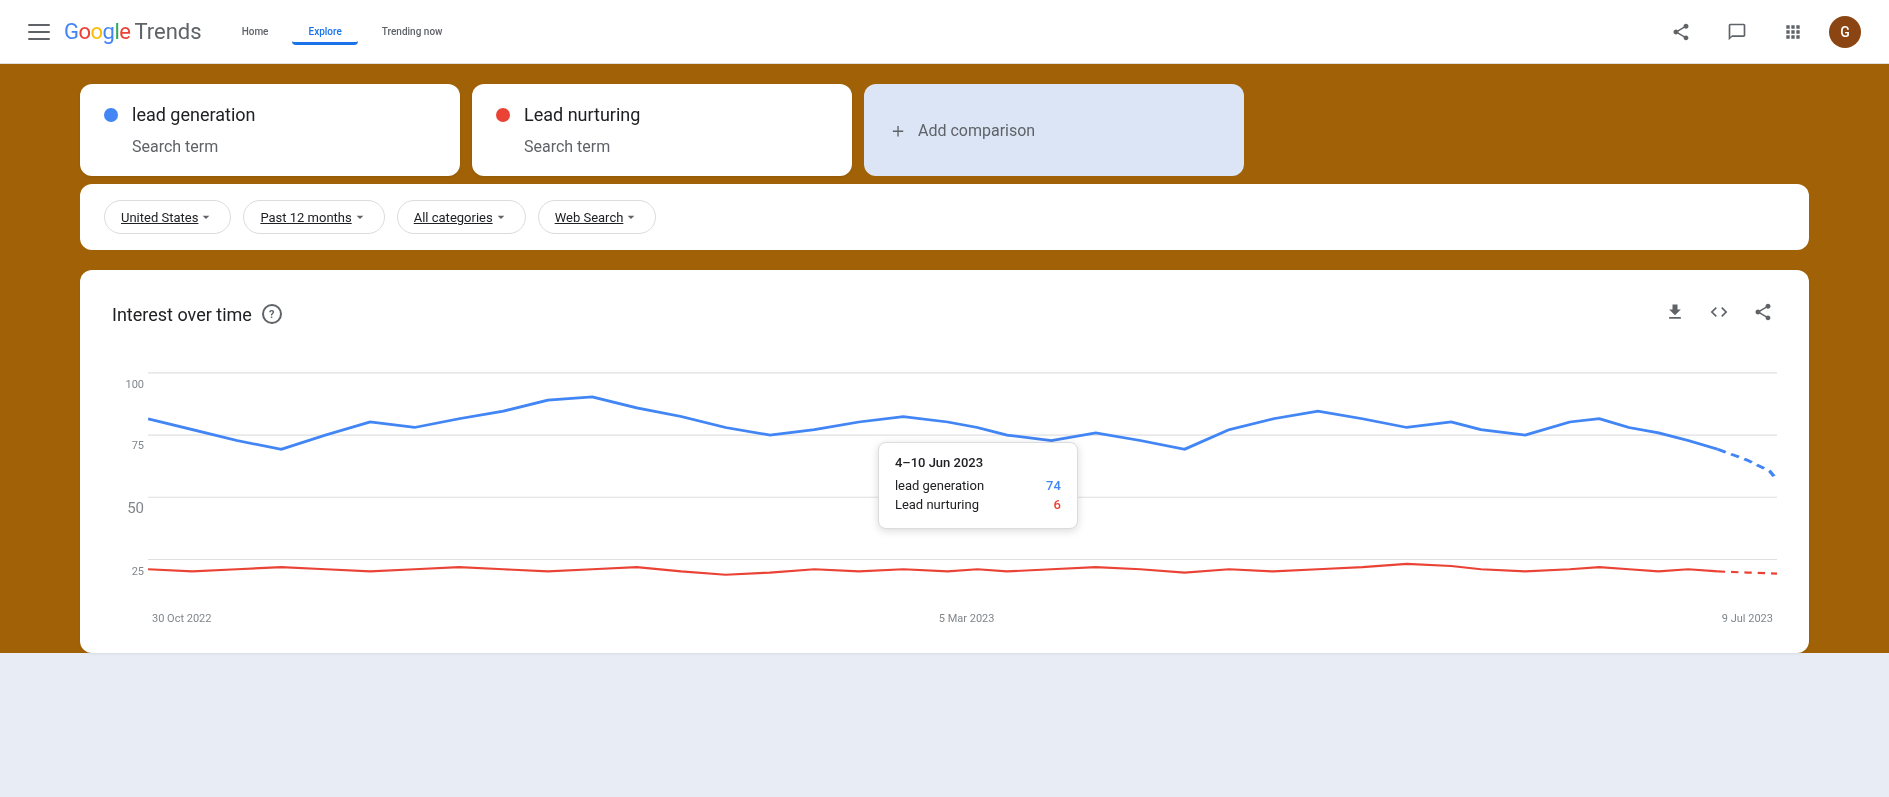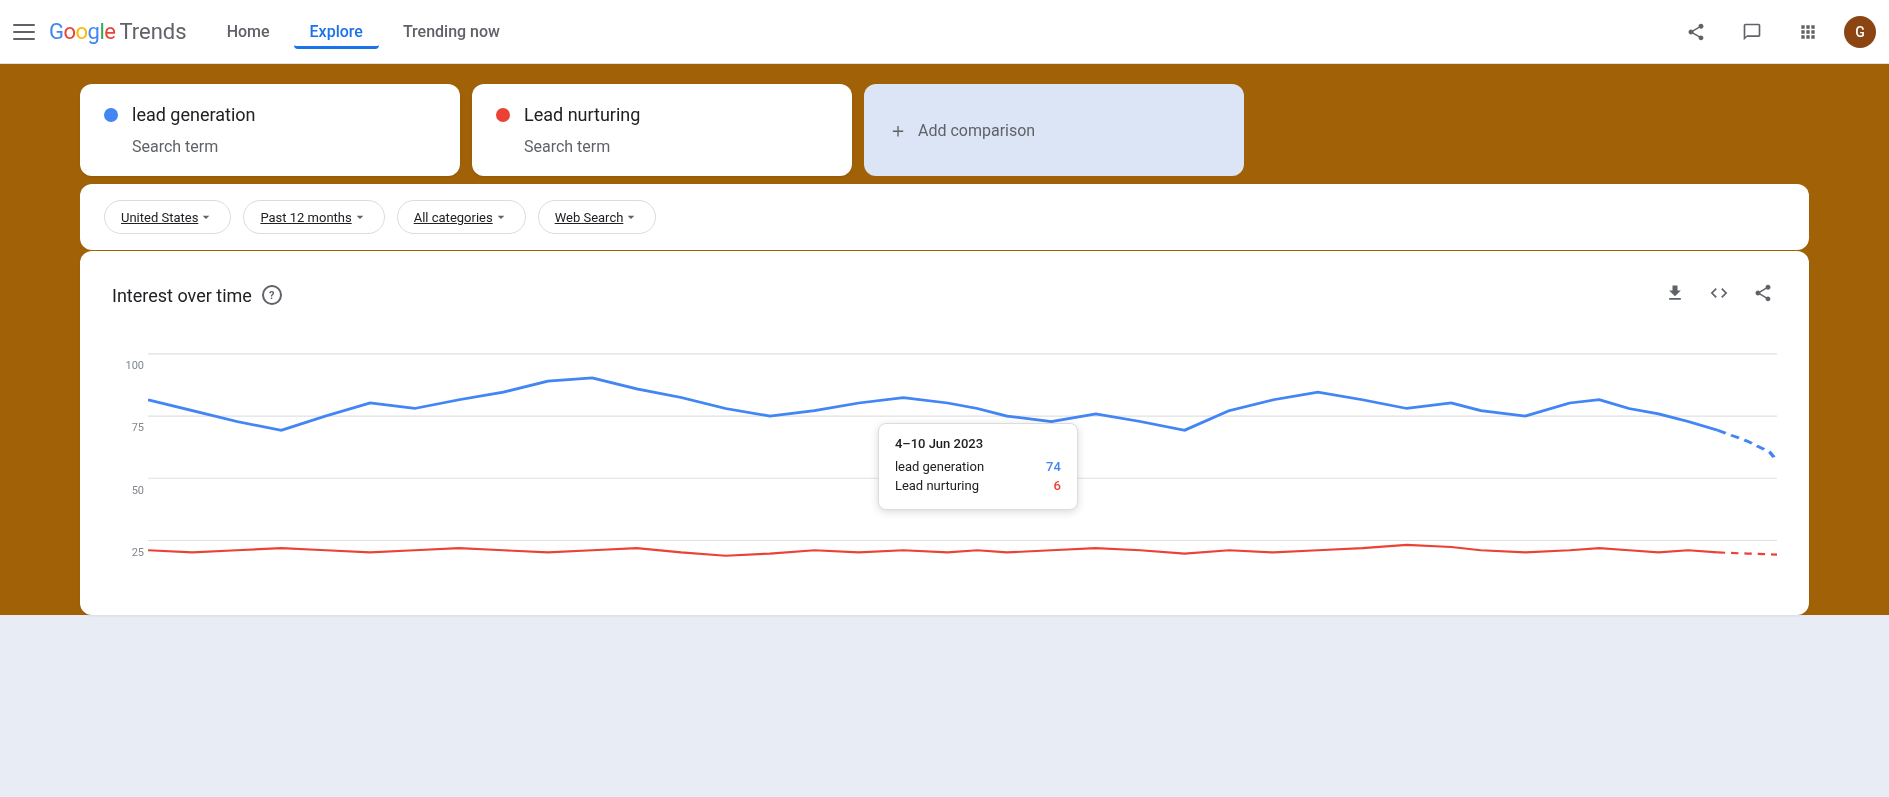--- a/index.html
+++ b/index.html
@@ -10,21 +10,21 @@
       width: 1889px;
       min-height: 797px;
       overflow-x: hidden;
     }
 
     
     .header {
       background: #fff;
       display: flex;
       align-items: center;
-      padding: 0 13px;
+      padding: 0 28px;
       height: 64px;
       border-bottom: 1px solid #e0e0e0;
       position: relative;
       z-index: 10;
     }
     .header-menu-icon {
       width: 24px; height: 24px;
       display: flex; flex-direction: column; justify-content: center; gap: 5px;
       cursor: pointer; margin-right: 12px;
     }
@@ -43,21 +43,21 @@
     .logo-g2 { color: #4285F4; }
     .logo-l { color: #34A853; }
     .logo-e { color: #EA4335; }
     .logo-trends {
       font-size: 22px; font-weight: 400; color: #5f6368; margin-left: 4px;
     }
     .nav-links {
       display: flex; align-items: center; gap: 8px; flex: 1;
     }
     .nav-link {
-      font-size: 16px; color: #5f6368; padding: 8px 16px;
+      font-size: 10px; color: #5f6368; padding: 8px 16px;
       text-decoration: none; border-radius: 4px; cursor: pointer;
       font-weight: 500;
     }
     .nav-link.active {
       color: #1a73e8; border-bottom: 3px solid #1a73e8; padding-bottom: 5px;
     }
     .header-actions {
       display: flex; align-items: center; gap: 16px;
     }
     .icon-btn {
@@ -118,21 +118,21 @@
       border: 1px solid #dadce0; border-radius: 24px; padding: 8px 16px;
       cursor: pointer; font-size: 13px; color: #202124; background: #fff;
       user-select: none;
       text-decoration: underline;
     }
     .filter-select svg { width: 16px; height: 16px; fill: #5f6368; }
 
     
     .chart-section {
       background: #fff; border-radius: 12px; padding: 28px 32px;
-      margin-top: 1px; box-shadow: 0 1px 3px rgba(0,0,0,0.08);
+      margin-top: 20px; box-shadow: 0 1px 3px rgba(0,0,0,0.08);
     }
     .chart-header {
       display: flex; align-items: center; justify-content: space-between;
       margin-bottom: 32px;
     }
     .chart-title-group {
       display: flex; align-items: center; gap: 10px;
     }
     .chart-title {
       font-size: 18px; font-weight: 400; color: #202124;
@@ -328,21 +328,21 @@
     </div>
 
     <div class="chart-container">
 
 
       <div class="line-chart-area" style="position:relative;">
         
         <div style="position:absolute; left:0; top:16px; height:210px; display:flex; flex-direction:column; justify-content:space-between; align-items:flex-end; width:32px; padding-bottom: 10px;">
           <span style="font-size:11px;color:#80868b;">100</span>
           <span style="font-size:11px;color:#80868b;">75</span>
-          <span style="font-size:11px;color:#80868b;">50</span>
+          <span style="font-size:15px;color:#80868b;">50</span>
           <span style="font-size:11px;color:#80868b;">25</span>
         </div>
 
         <svg class="chart-svg" viewBox="0 0 1100 220" preserveAspectRatio="none" style="margin-left:36px; width: calc(100% - 36px);">
 
           <line x1="0" y1="10" x2="1100" y2="10" stroke="#e0e0e0" stroke-width="1"></line>
           <line x1="0" y1="67" x2="1100" y2="67" stroke="#e0e0e0" stroke-width="1"></line>
           <line x1="0" y1="124" x2="1100" y2="124" stroke="#e0e0e0" stroke-width="1"></line>
           <line x1="0" y1="181" x2="1100" y2="181" stroke="#e0e0e0" stroke-width="1"></line>
 
@@ -390,20 +390,25 @@
 
           <polyline fill="none" stroke="#4285F4" stroke-width="2.5" stroke-dasharray="6,4" points="1060,80 1080,90 1095,100 1100,108"></polyline>
 
           <polyline fill="none" stroke="#EA4335" stroke-width="2" points="
               0,190 30,192 60,190 90,188 120,190 150,192 180,190 210,188 240,190 270,192 300,190 330,188 360,192 390,195 420,193 450,190 480,192 510,190 540,192 560,190 580,192 610,190 640,188 670,190 700,193 730,190 760,192 790,190 820,188 850,185 880,187 900,190 930,192 960,190 980,188 1000,190 1020,192 1040,190 1060,192
             "></polyline>
           <polyline fill="none" stroke="#EA4335" stroke-width="2" stroke-dasharray="5,4" points="1060,192 1080,193 1100,194"></polyline>
         </svg>
 
         
+        <div class="chart-x-labels" style="margin-left:36px;">
+          <span class="x-label">30 Oct 2022</span>
+          <span class="x-label">5 Mar 2023</span>
+          <span class="x-label">9 Jul 2023</span>
+        </div>
 
         
         <div class="tooltip">
           <div class="tooltip-date">4–10 Jun 2023</div>
           <div class="tooltip-row">
             <span>lead generation</span>
             <span class="tooltip-value-blue">74</span>
           </div>
           <div class="tooltip-row">
             <span>Lead nurturing</span>

